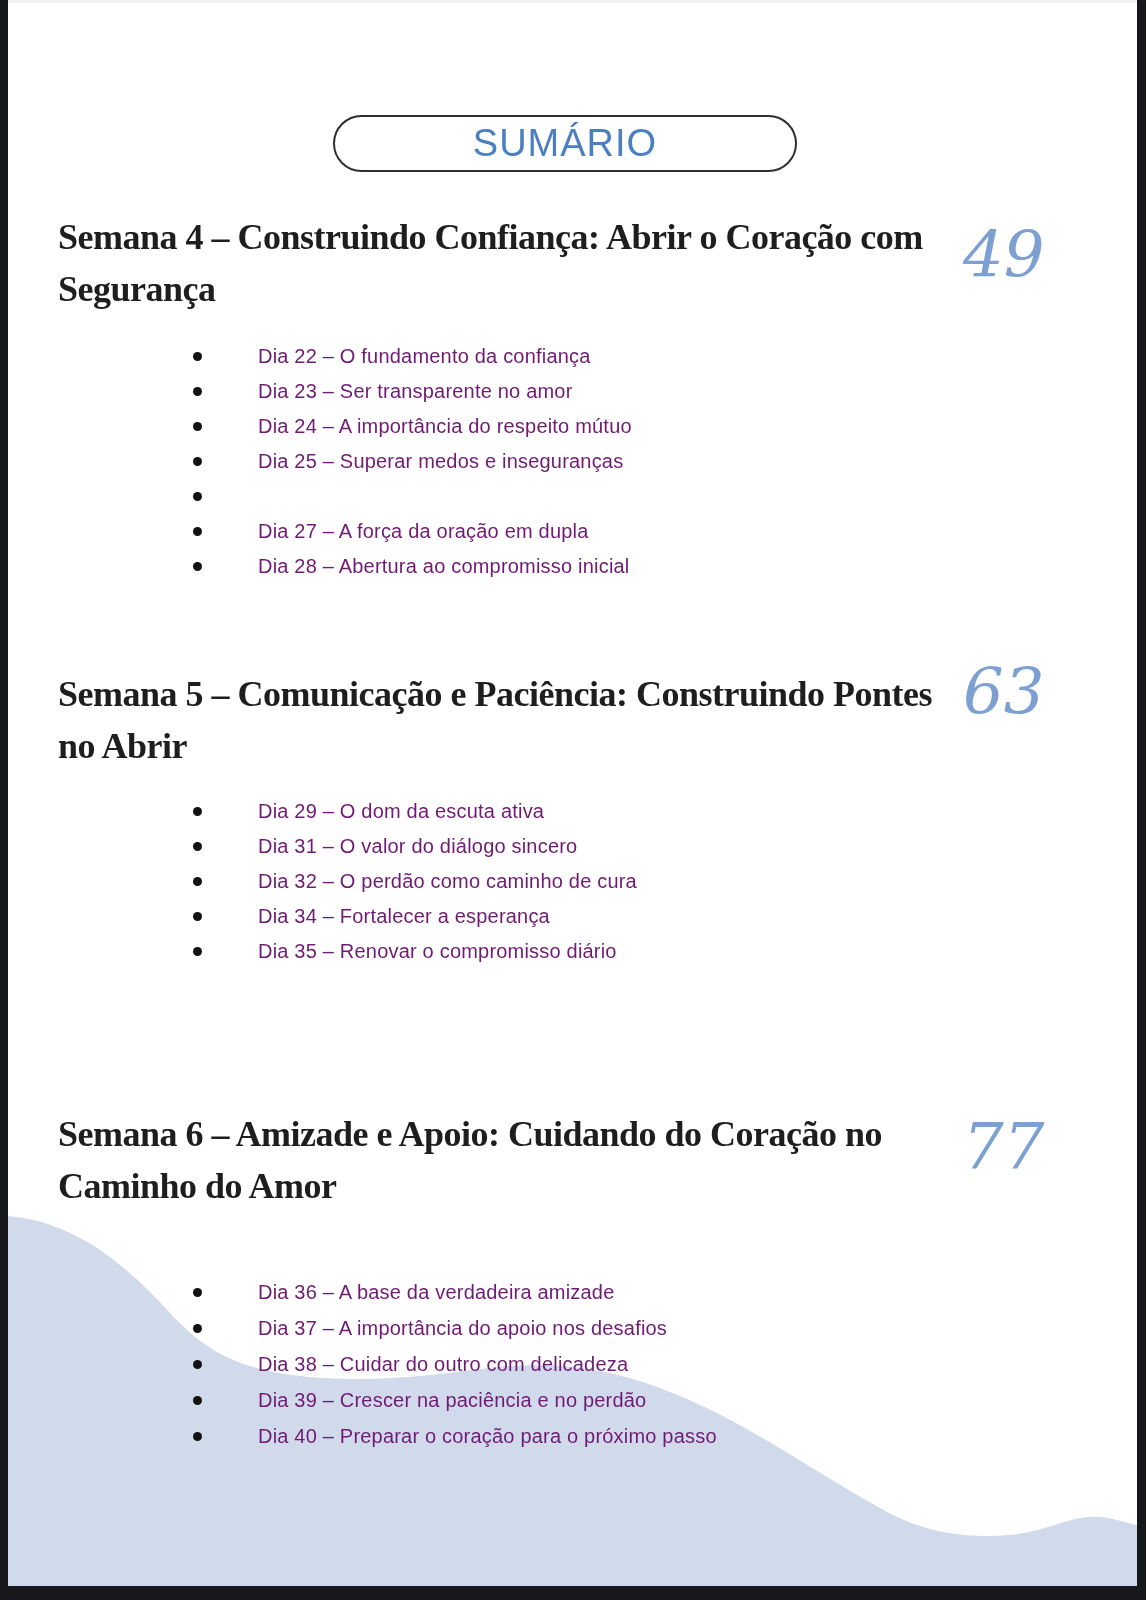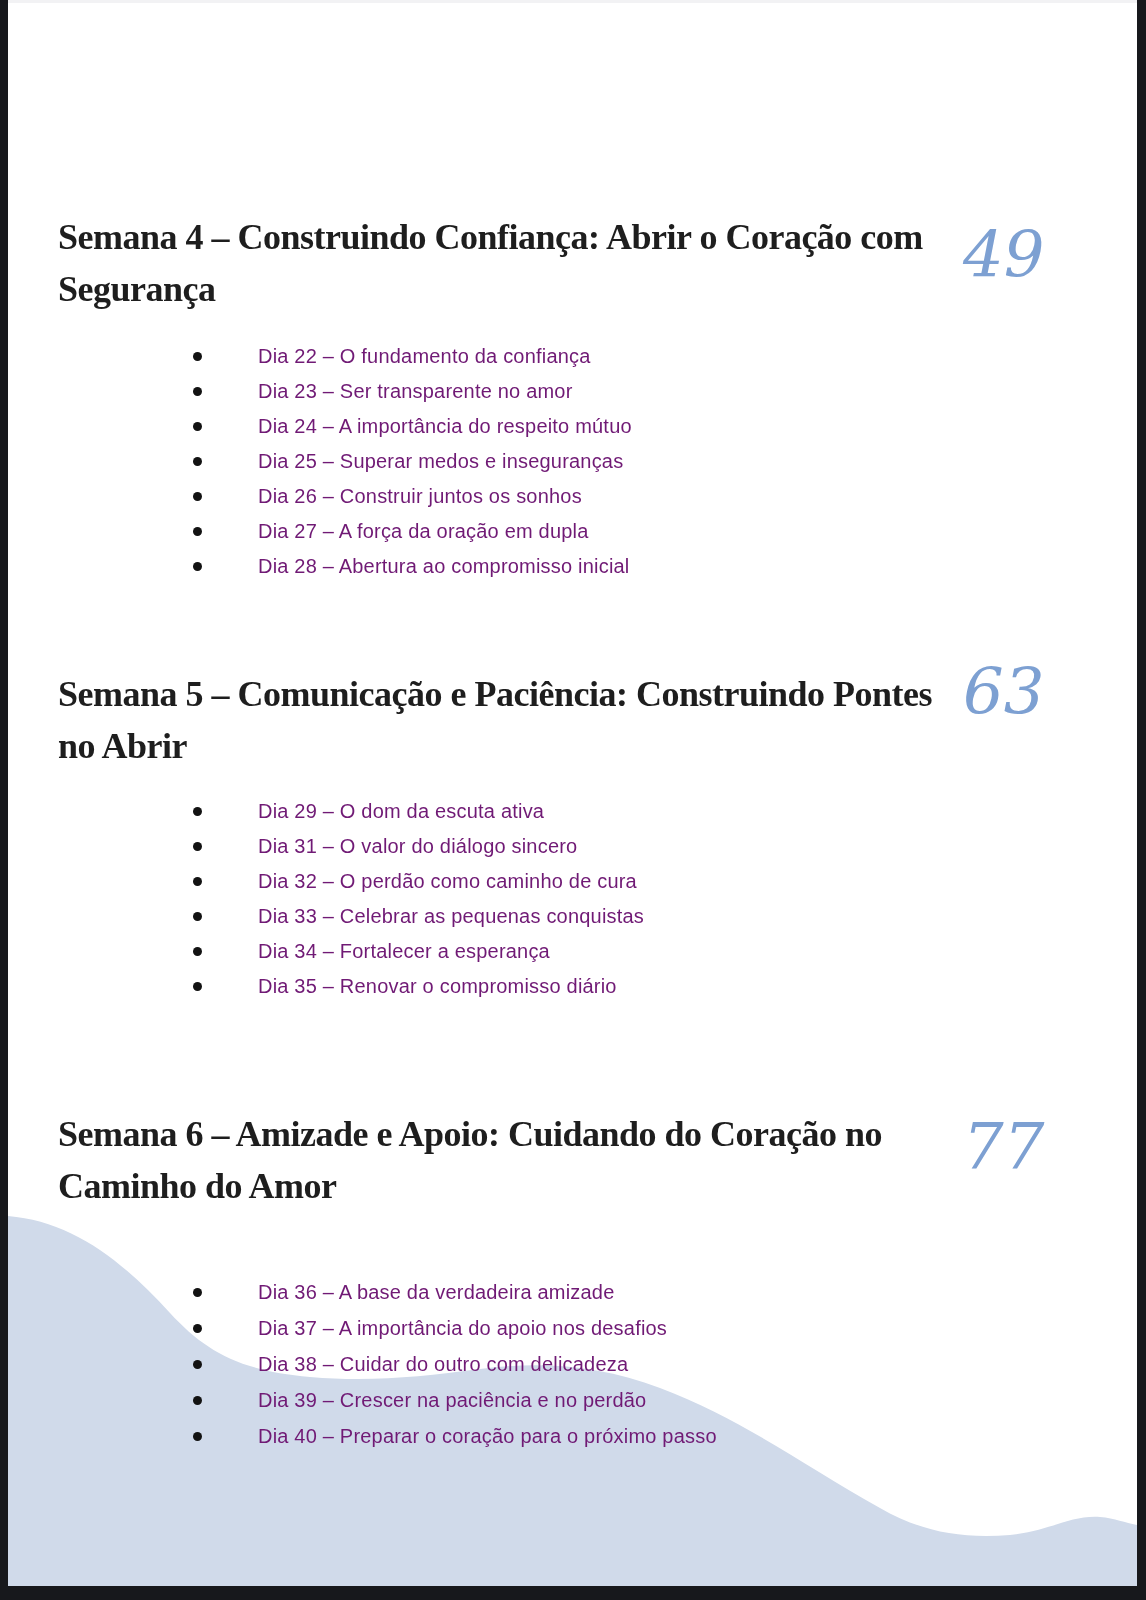--- a/index.html
+++ b/index.html
@@ -91,20 +91,23 @@
          C 197 138, 232 158, 302 164
          C 362 169, 412 164, 472 156
          C 532 148, 592 152, 652 175
          C 732 205, 792 250, 872 295
          C 912 318, 952 326, 1002 322
          C 1042 318, 1062 302, 1092 304
          C 1107 305, 1117 310, 1129 312
          L 1129 386 L 0 386 Z"></path>
   </svg>
 
+  <div class="title-pill">
+    <span class="title-text">SUMÁRIO</span>
+  </div>
 
   <div id="sections">
   <div class="section">
     <div class="heading">
           <div>Semana 4 – Construindo Confiança: Abrir o Coração com</div>
           <div>Segurança</div>
         </div>
     <div class="page-number">49</div>
     <ul class="toc-list">
           <li class="toc-item">
@@ -118,21 +121,20 @@
           <li class="toc-item">
             <span class="bullet-dot"></span>
             <span>Dia 24 – A importância do respeito mútuo</span>
           </li>
           <li class="toc-item">
             <span class="bullet-dot"></span>
             <span>Dia 25 – Superar medos e inseguranças</span>
           </li>
           <li class="toc-item">
             <span class="bullet-dot"></span>
-            <span>Dia 26 – Construir juntos os sonhos</span>
           </li>
           <li class="toc-item">
             <span class="bullet-dot"></span>
             <span>Dia 27 – A força da oração em dupla</span>
           </li>
           <li class="toc-item">
             <span class="bullet-dot"></span>
             <span>Dia 28 – Abertura ao compromisso inicial</span>
           </li>
         </ul>
@@ -152,24 +154,20 @@
           <li class="toc-item">
             <span class="bullet-dot"></span>
             <span>Dia 31 – O valor do diálogo sincero</span>
           </li>
           <li class="toc-item">
             <span class="bullet-dot"></span>
             <span>Dia 32 – O perdão como caminho de cura</span>
           </li>
           <li class="toc-item">
             <span class="bullet-dot"></span>
-            <span>Dia 33 – Celebrar as pequenas conquistas</span>
-          </li>
-          <li class="toc-item">
-            <span class="bullet-dot"></span>
             <span>Dia 34 – Fortalecer a esperança</span>
           </li>
           <li class="toc-item">
             <span class="bullet-dot"></span>
             <span>Dia 35 – Renovar o compromisso diário</span>
           </li>
         </ul>
   </div>
 
   <div class="section">

